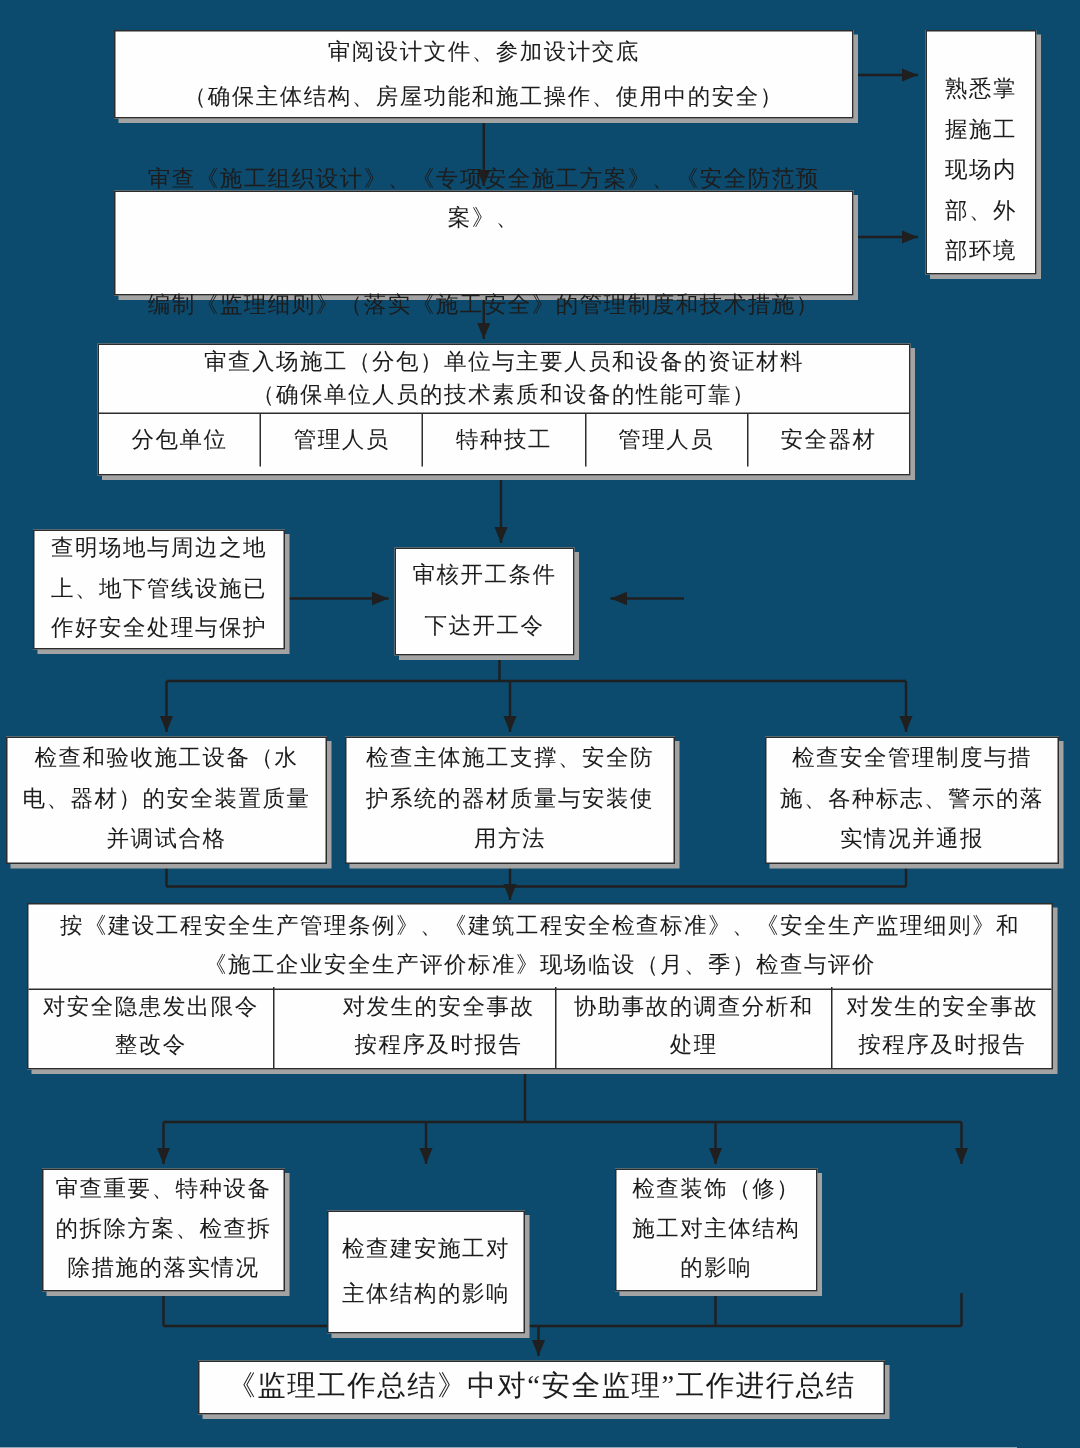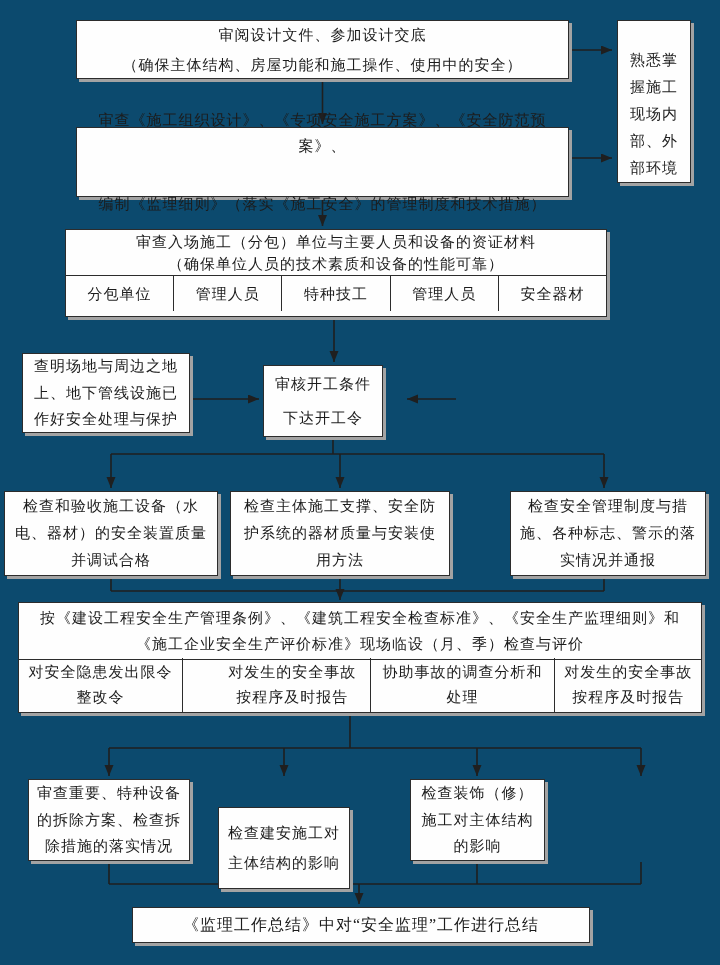--- a/index.html
+++ b/index.html
@@ -61,21 +61,21 @@
   .t2 .c3{flex:0 0 27.1%;}
   .t2 .c4{flex:1;}
 
   
   .r7a{left:28px;top:779px;width:162px;height:82px;line-height:26.5px;}
   .r7b{left:218px;top:779px;width:132px;height:82px;line-height:30px;margin-top:28px;}
   .r7c{left:410px;top:779px;width:135px;height:82px;line-height:26.5px;}
   .r7d{left:575px;top:779px;width:132px;height:82px;line-height:26.5px;}
 
   
-  .bfin{left:132px;top:907px;width:458px;height:36px;font-size:16px;}
+  .bfin{left:132px;top:907px;width:458px;height:36px;font-size:19px;}
 </style>
 </head>
 <body>
 
 <div id="canvas">
 
   <svg class="connectors" viewBox="0 0 720 965">
     <defs>
       <marker id="arr" markerWidth="12" markerHeight="10" refX="11" refY="4.5" orient="auto" markerUnits="userSpaceOnUse">
         <path class="ah" d="M0,0 L11,4.5 L0,9 Z"></path>

